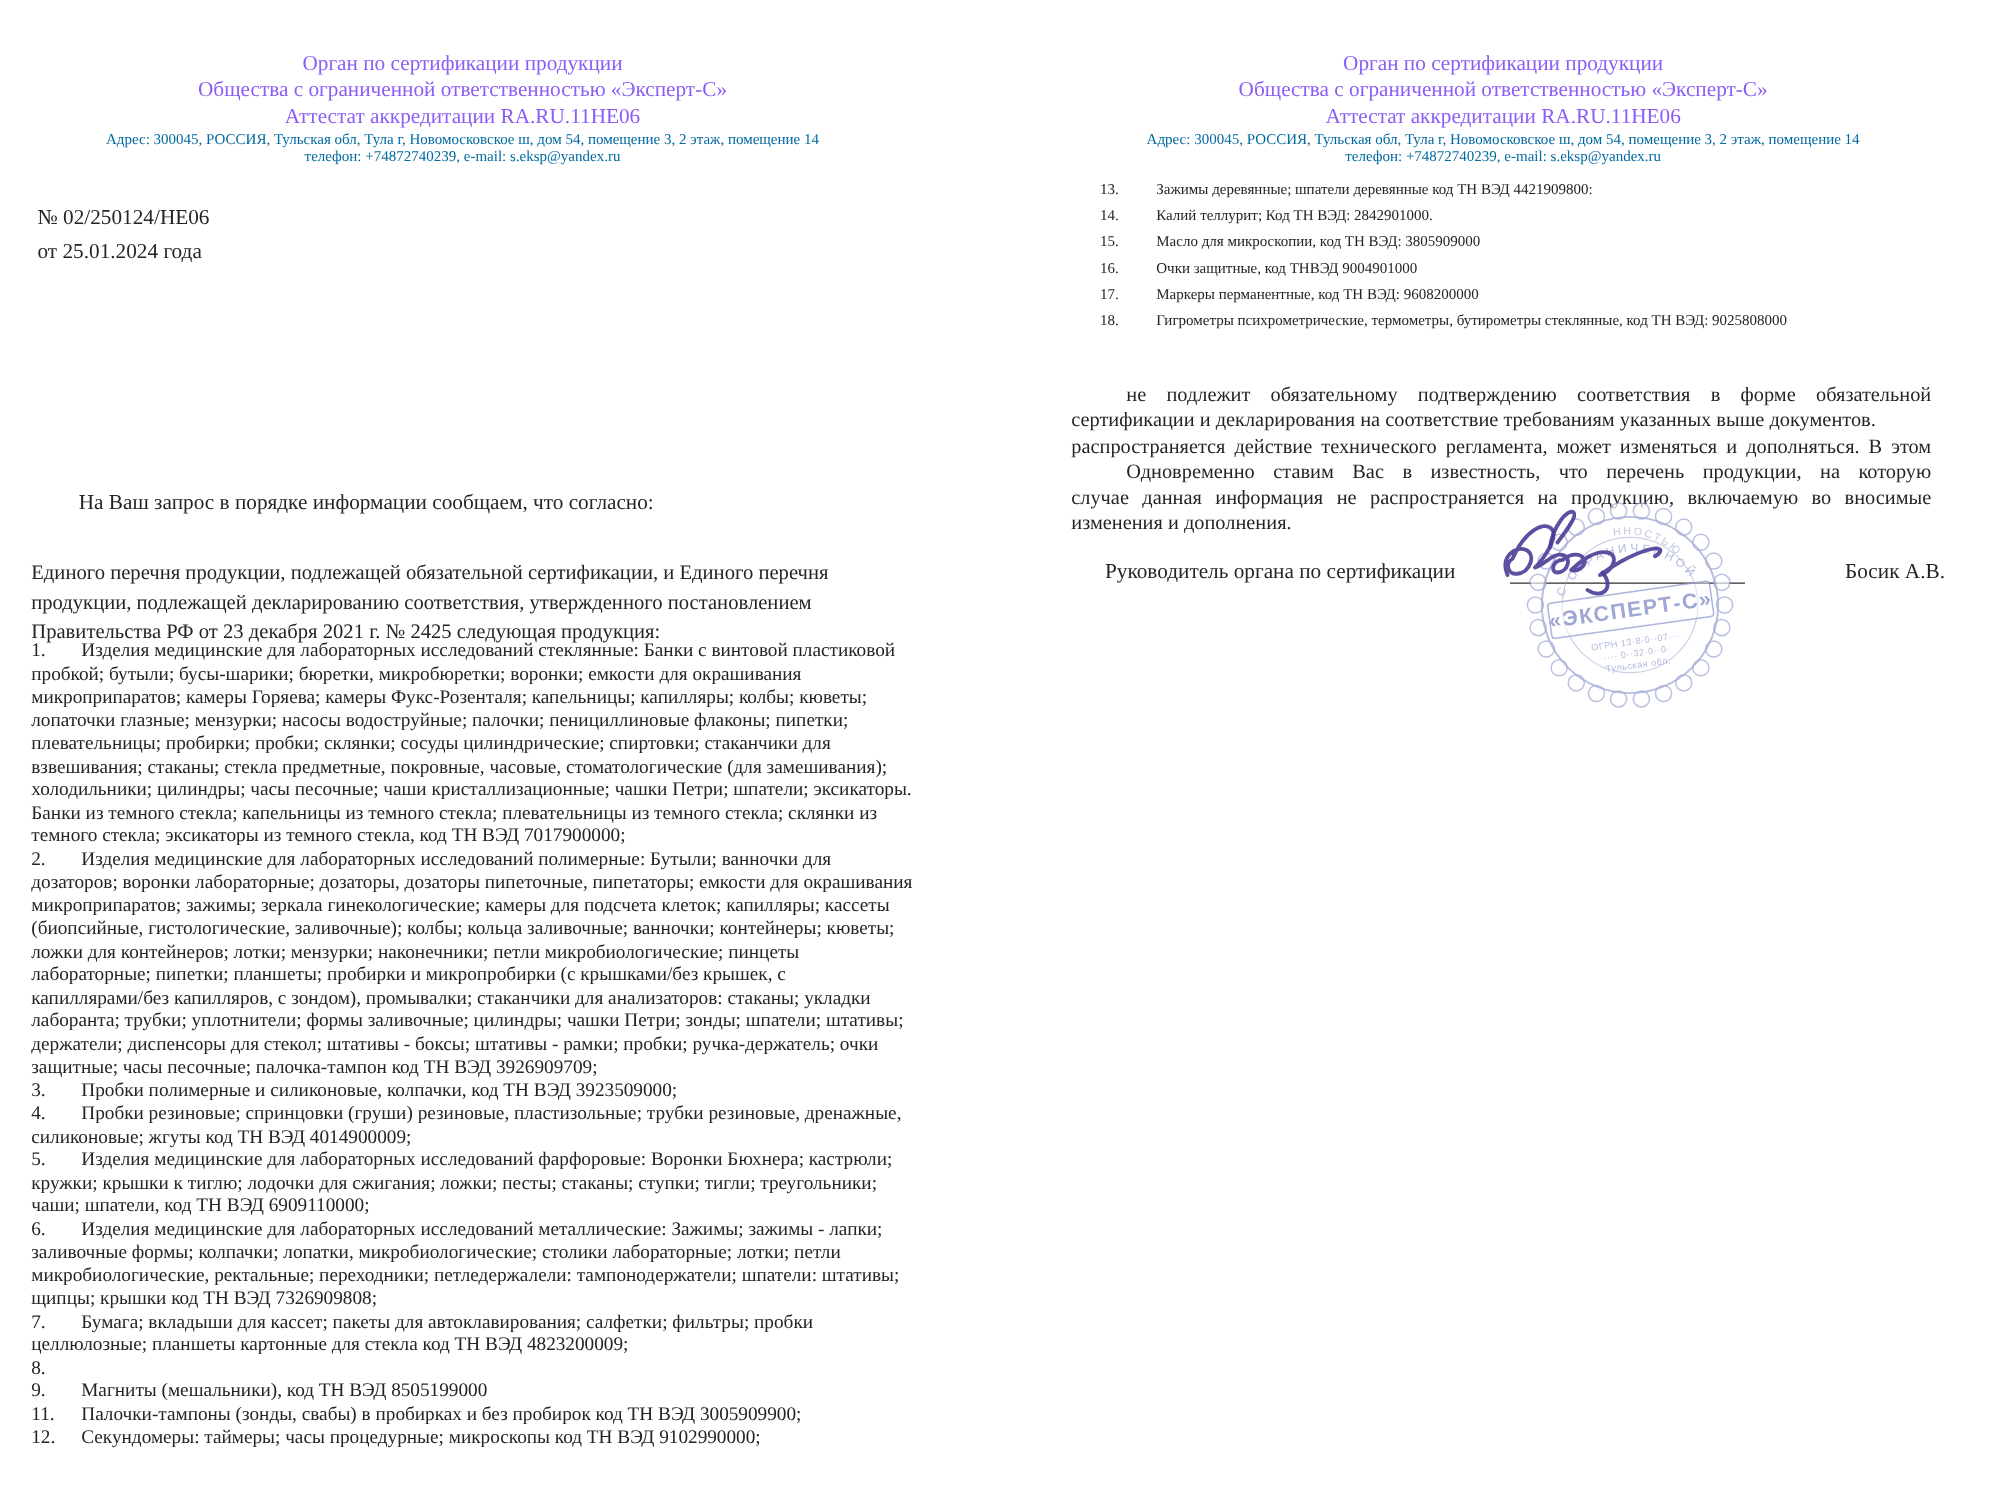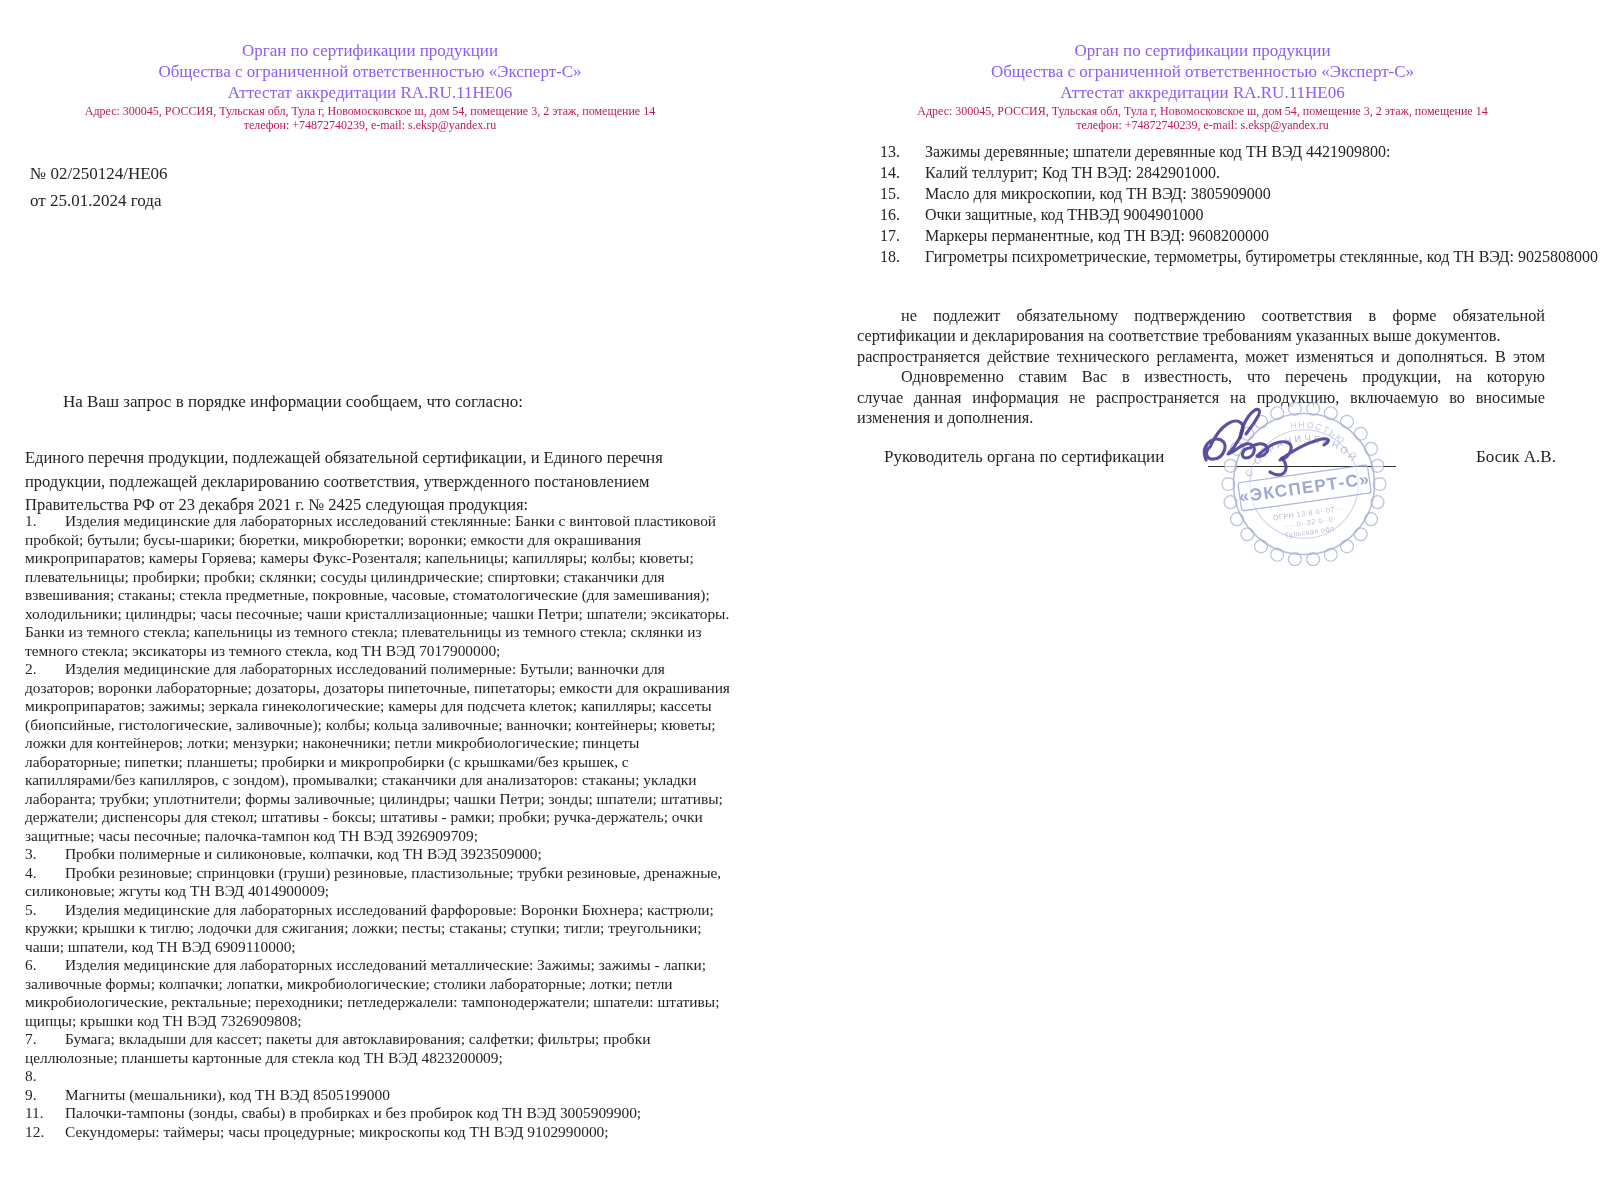--- a/index.html
+++ b/index.html
@@ -5,32 +5,32 @@
   html,body{margin:0;padding:0;}
   body{
     width:1600px;height:1200px;position:relative;background:#ffffff;
     font-family:"Liberation Serif","DejaVu Serif",serif;
     color:#242424;overflow:hidden;
   }
   .abs{position:absolute;}
   
   .letterhead{text-align:center;}
   .lh-big{font-size:17px;line-height:21px;color:#8b5cf6;}
-  .lh-small{font-size:12px;line-height:13.5px;color:#be185d;}
+  .lh-small{font-size:12px;line-height:13.5px;color:#0369a1;}
   
   .ref{font-size:17px;line-height:27px;white-space:nowrap;}
   
   .intro{font-size:17px;white-space:nowrap;}
   .basis .ln{font-size:16.5px;line-height:23.5px;white-space:nowrap;}
   
   .flow1 .ln{position:relative;font-size:15.4px;line-height:18.5px;height:18.5px;white-space:nowrap;}
   .flow1 .num{position:absolute;left:0;top:0;}
   .flow1 .txt.ind{display:inline-block;padding-left:40px;}
   
-  .flow2 .ln{position:relative;font-size:16px;line-height:21px;height:21px;white-space:nowrap;}
+  .flow2 .ln{position:relative;font-size:12px;line-height:21px;height:21px;white-space:nowrap;}
   .flow2 .num{position:absolute;left:0;top:0;}
   .flow2 .txt.ind{display:inline-block;padding-left:45px;}
   
   .body2{width:688px;}
   .body2 .ln{font-size:16.3px;line-height:20.4px;}
   .body2 .ln.jfy{text-align:justify;text-align-last:justify;}
   .body2 .ln .txt{display:block;}
   .body2 .ln.ind .txt{text-indent:44px;}
   
   .sig-label,.sig-name{font-size:17px;white-space:nowrap;margin-left:24px;}
@@ -89,20 +89,24 @@
       <div class="ln">
         <span class="num"></span>
         <span class="txt">пробкой; бутыли; бусы-шарики; бюретки, микробюретки; воронки; емкости для окрашивания</span>
       </div>
 
       <div class="ln">
         <span class="num"></span>
         <span class="txt">микроприпаратов; камеры Горяева; камеры Фукс-Розенталя; капельницы; капилляры; колбы; кюветы;</span>
       </div>
 
+      <div class="ln">
+        <span class="num"></span>
+        <span class="txt">лопаточки глазные; мензурки; насосы водоструйные; палочки; пенициллиновые флаконы; пипетки;</span>
+      </div>
 
       <div class="ln">
         <span class="num"></span>
         <span class="txt">плевательницы; пробирки; пробки; склянки; сосуды цилиндрические; спиртовки; стаканчики для</span>
       </div>
 
       <div class="ln">
         <span class="num"></span>
         <span class="txt">взвешивания; стаканы; стекла предметные, покровные, часовые, стоматологические (для замешивания);</span>
       </div>

